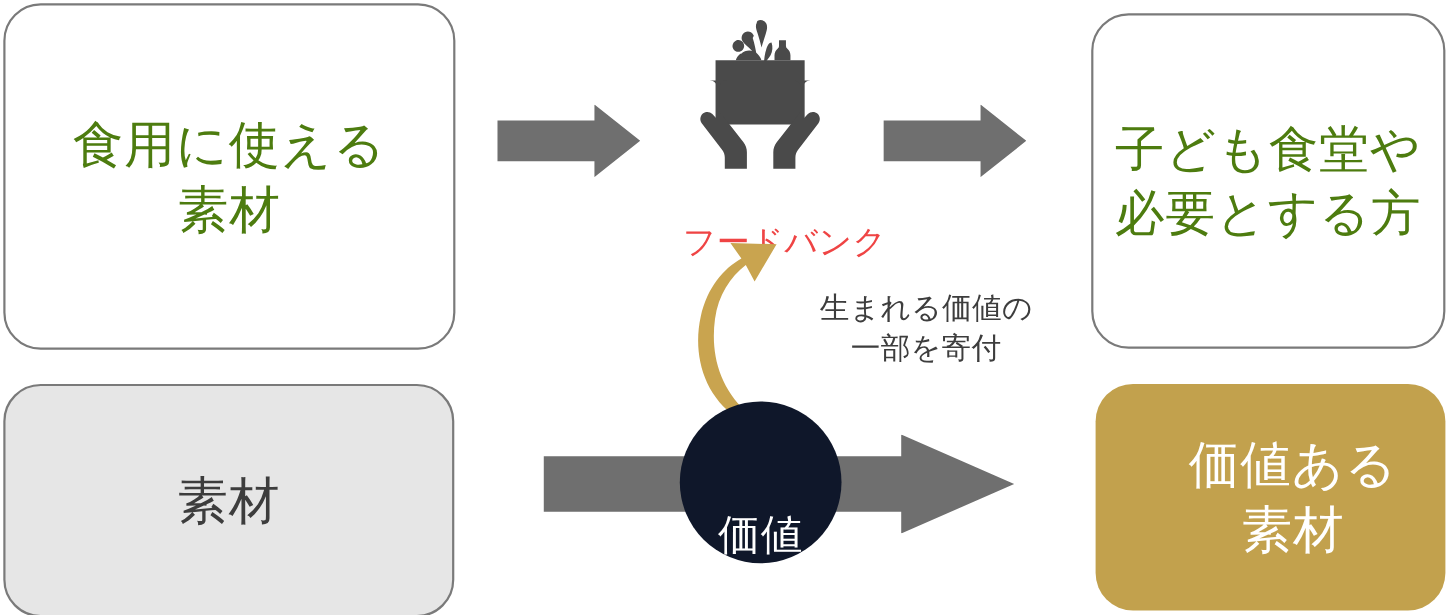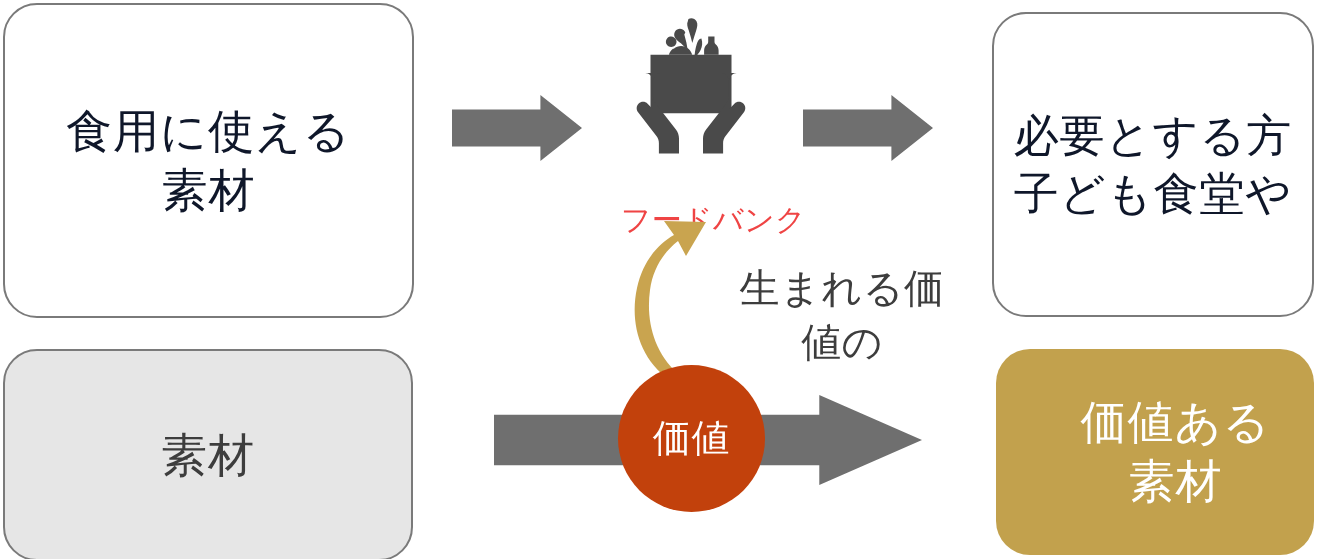--- a/index.html
+++ b/index.html
@@ -26,21 +26,21 @@
     display: flex;
     align-items: center;
     justify-content: center;
     text-align: center;
     line-height: 1.28;
     letter-spacing: 0.02em;
   }
   .box-outline {
     background: #ffffff;
     border: 2px solid #7a7a7a;
-    color: #0f172a;
+    color: #4d7c0f;
   }
   .box-gray {
     background: #e6e6e6;
     border: 2px solid #7a7a7a;
     color: #3d3d3d;
   }
   .box-gold {
     background: #c2a14d;
     border: none;
     color: #ffffff;
@@ -104,38 +104,38 @@
     height: 175px;
   }
   #curved-arrow svg { display: block; width: 100%; height: 100%; }
 
   
   #donation-note {
     position: absolute;
     left: 722px;
     top: 262px;
     width: 240px;
-    font-size: 40px;
+    font-size: 27px;
     line-height: 1.34;
     color: #3d3d3d;
     text-align: center;
     letter-spacing: 0.01em;
   }
 
   
   #value-circle {
     position: absolute;
     left: 618px;
     top: 365px;
     width: 147px;
     height: 147px;
     border-radius: 50%;
-    background: #c2410c;
+    background: #0f172a;
     display: flex;
-    align-items: center;
+    align-items: flex-end;
     justify-content: center;
     color: #ffffff;
     font-size: 38px;
     letter-spacing: 0.02em;
   }
 </style>
 </head>
 <body>
 
 <div id="stage">
@@ -148,22 +148,22 @@
   </div>
 
   <div class="box box-gray" id="box-inedible">
     <div>
       <span class="box-text">素材</span>
     </div>
   </div>
 
   <div class="box box-outline" id="box-kodomo">
     <div>
+      <span class="box-text">子ども食堂や</span>
       <span class="box-text">必要とする方</span>
-      <span class="box-text">子ども食堂や</span>
     </div>
   </div>
 
   <div class="box box-gold" id="box-valuable">
     <div>
       <span class="box-text">価値ある</span>
       <span class="box-text">素材</span>
     </div>
   </div>
 
@@ -196,19 +196,20 @@
   <div id="foodbank-label">フードバンク</div>
 
   <div id="curved-arrow">
     <svg viewBox="0 0 115 175" xmlns="http://www.w3.org/2000/svg">
       <path d="M58 172 C 26 150, 18 112, 25 80 C 31 53, 46 36, 62 27 L 52 13 L 94 14 L 74 48 L 66 33 C 52 44, 41 60, 38 82 C 34 112, 41 143, 66 166 Z" fill="#c9a44f"></path>
     </svg>
   </div>
 
   <div id="donation-note">
     <div>生まれる価値の</div>
+    <div>一部を寄付</div>
   </div>
 
   <div id="value-circle">
     <span>価値</span>
   </div>
 
 </div>
 
 </body></html>

